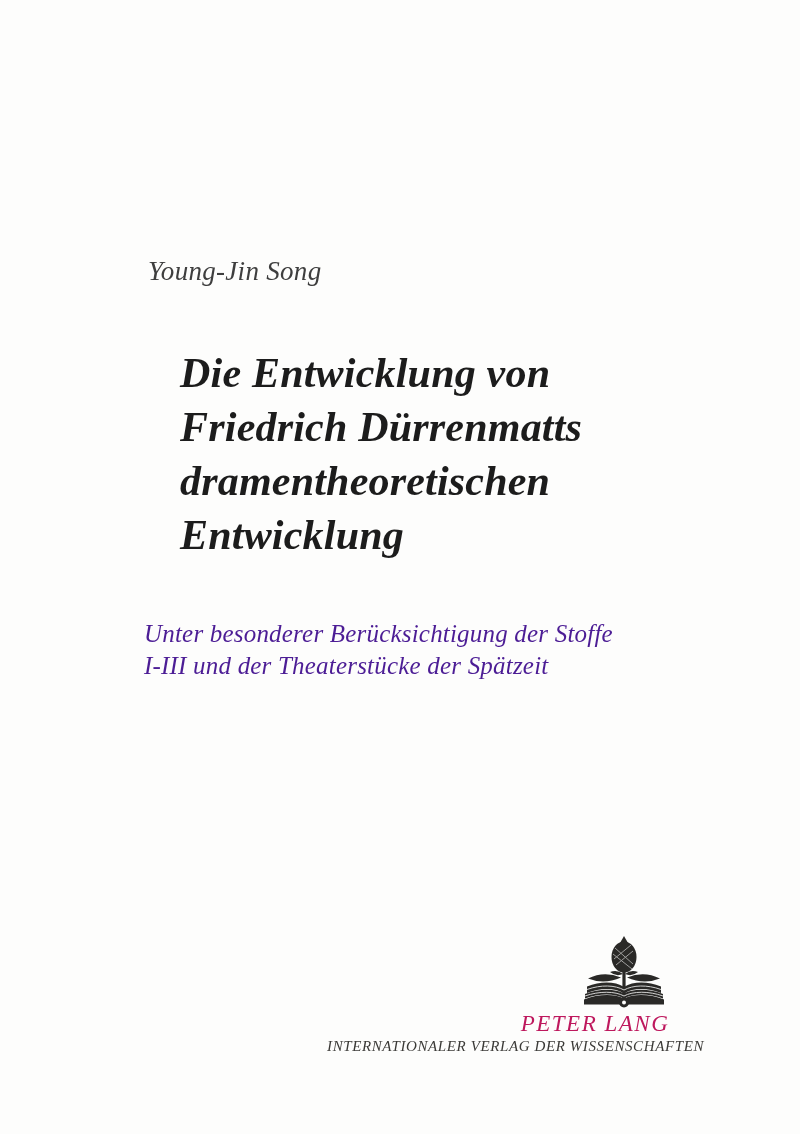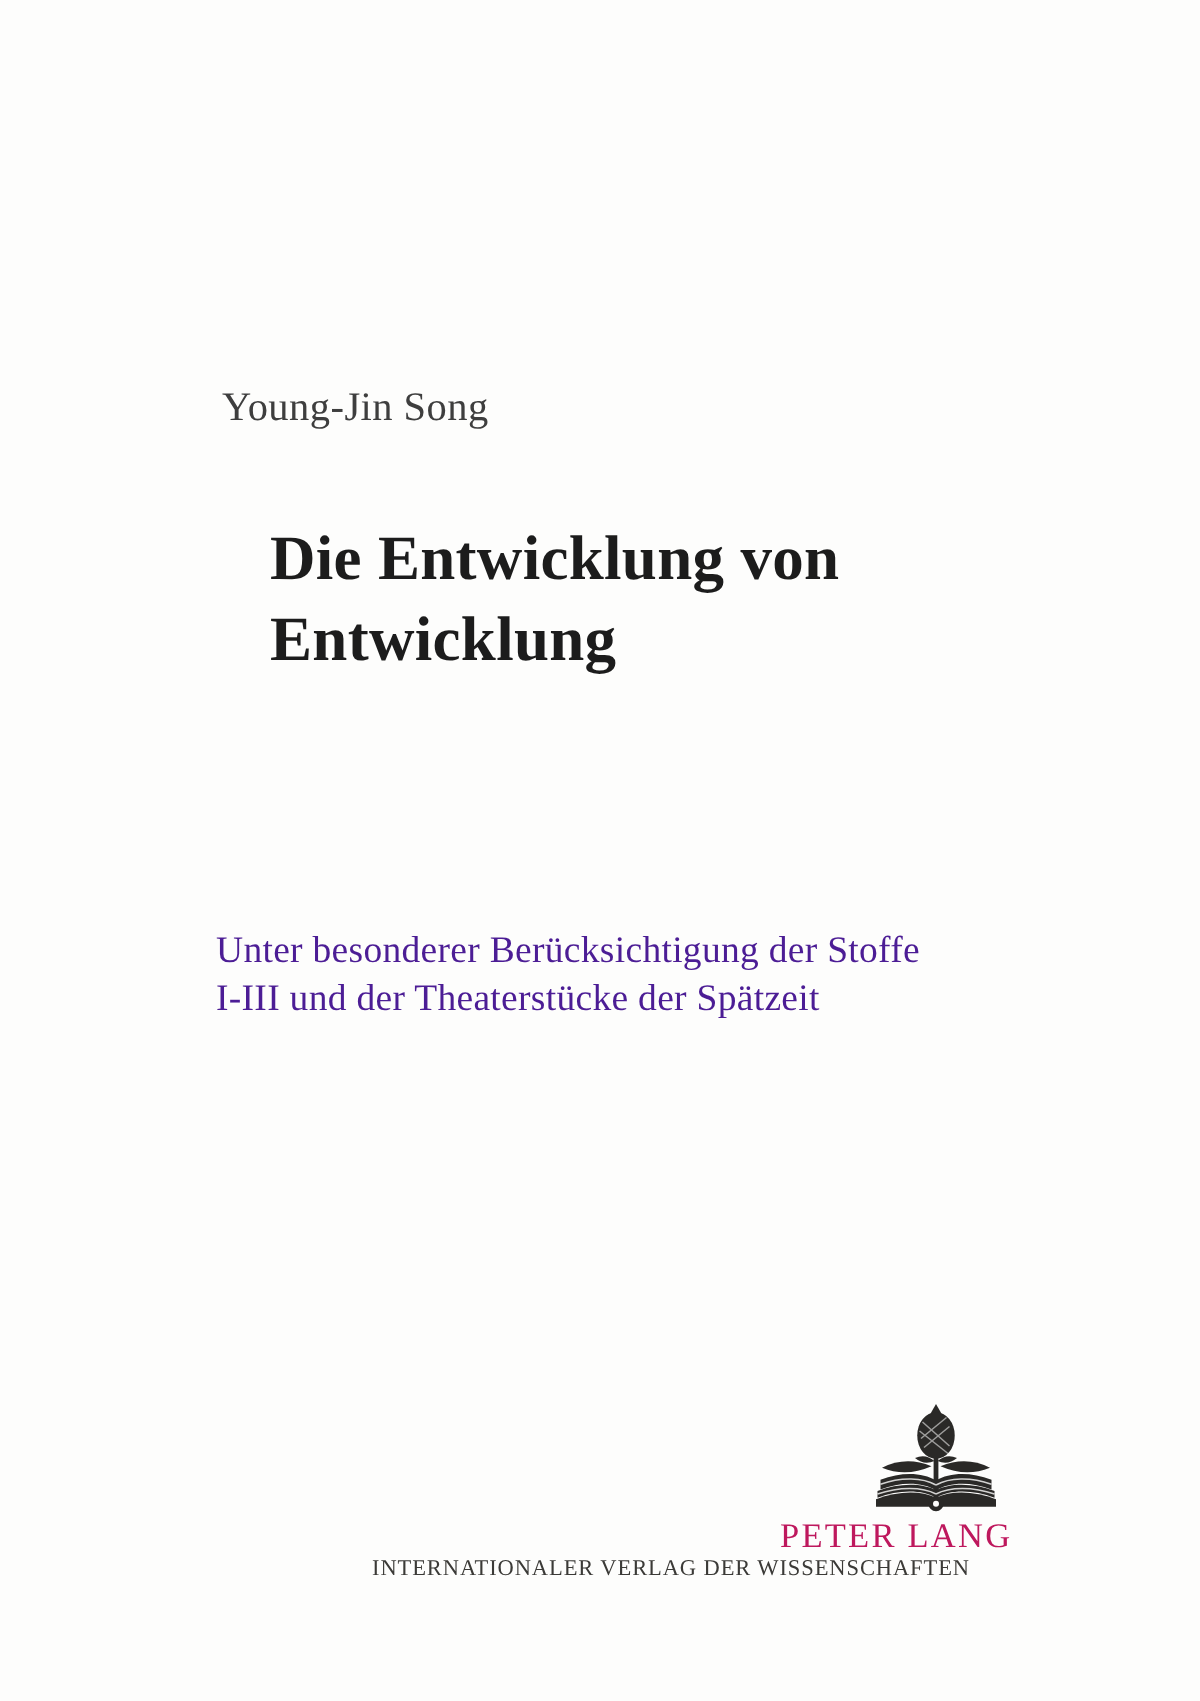--- a/index.html
+++ b/index.html
@@ -7,20 +7,21 @@
     padding: 0;
     background: #ffffff;
   }
   .cover {
     position: relative;
     width: 800px;
     height: 1134px;
     background: #fdfdfc;
     overflow: hidden;
     font-family: "Liberation Serif", "DejaVu Serif", serif;
+    font-style: italic;
   }
   .author {
     position: absolute;
     left: 148px;
     top: 256px;
     font-size: 27px;
     color: #3e3e3e;
     letter-spacing: 0.3px;
   }
   .title {
@@ -56,39 +57,41 @@
     top: 1011px;
     width: 150px;
     text-align: center;
     font-size: 23px;
     color: #be185d;
     letter-spacing: 1.5px;
     white-space: nowrap;
   }
   .publisher-tagline {
     position: absolute;
-    left: 248px;
+    left: 268px;
     top: 1038px;
     width: 436px;
-    text-align: left;
+    text-align: right;
     font-size: 15px;
     color: #3b3a37;
     letter-spacing: 0.6px;
     white-space: nowrap;
   }
 </style>
 </head>
 <body>
 
 <div class="cover">
 
   <div class="author">Young-Jin Song</div>
 
   <div class="title">
     <div>Die Entwicklung von</div>
+    <div>Friedrich Dürrenmatts</div>
+    <div>dramentheoretischen</div>
     <div>Entwicklung</div>
   </div>
 
   <div class="subtitle">
     <div>Unter besonderer Berücksichtigung der Stoffe</div>
     <div>I-III und der Theaterstücke der Spätzeit</div>
   </div>
 
   <svg class="publisher-logo" viewBox="0 0 80 72" aria-hidden="true">
     <g fill="#2a2927" stroke="none">

